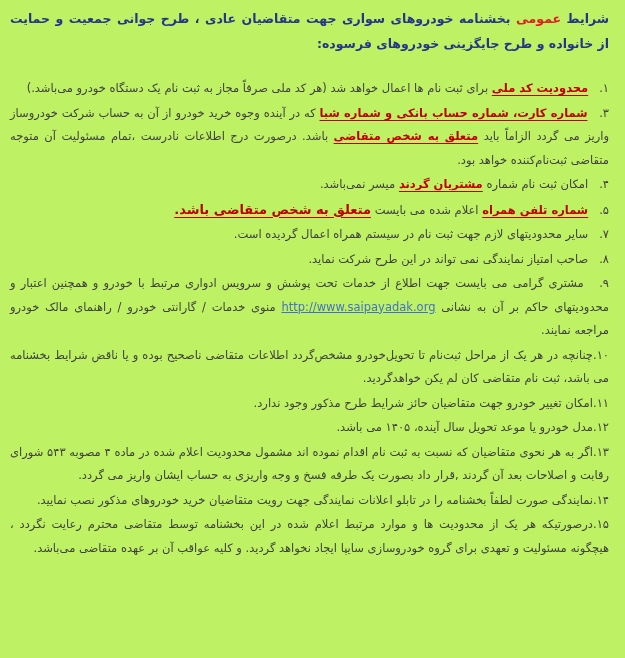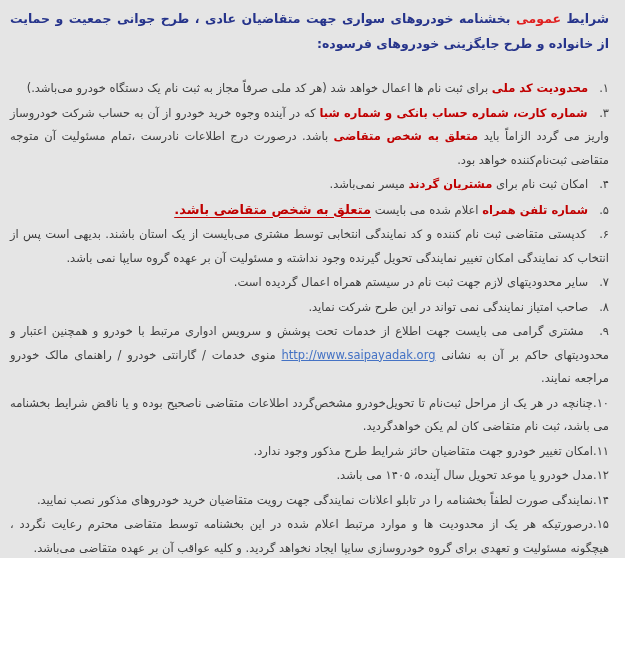--- a/index.html
+++ b/index.html
@@ -3,24 +3,24 @@
 <meta charset="utf-8">
 <style>
   html,body{margin:0;padding:0;background:#ffffff;}
   body{
     width:625px;height:658px;overflow:hidden;
     font-family:"DejaVu Sans",sans-serif;
     -webkit-font-smoothing:antialiased;
   }
   .page{
     box-sizing:border-box;
-    width:625px;height:558px;
+    width:625px;height:658px;
     padding:6px 16px 8px 10px;
     direction:rtl;
-    background:#e5e5e5;
+    background:#bef264;
   }
   .doc-title{
     font-size:12.5px;
     font-weight:bold;
     line-height:25px;
     color:#26348B;
     text-align:justify;
     text-align-last:right;
     margin:0 0 21px 0;
   }
@@ -34,20 +34,21 @@
     text-align:justify;
     text-align-last:right;
     margin:0 0 1px 0;
   }
   .num{white-space:nowrap;}
   .num.sp::after{content:"\00a0\00a0\00a0";}
   .seg-n{color:#3F3F3F;}
   .seg-r{
     color:#C00000;
     font-weight:bold;
+    text-decoration:underline;
     text-underline-offset:3px;
   }
   .seg-rb{
     color:#C00000;
     font-weight:bold;
     font-size:13px;
     text-decoration:underline;
     text-underline-offset:3px;
   }
   .seg-link{
@@ -60,25 +61,25 @@
   }
 </style>
 </head>
 <body>
 
 <div class="page">
   <p class="doc-title"><span class="t-navy">شرایط </span><span class="t-red">عمومی</span><span class="t-navy"> بخشنامه خودروهای سواری جهت متقاضیان عادی ، طرح جوانی جمعیت و حمایت از خانواده و طرح جایگزینی خودروهای فرسوده:</span></p>
   <div class="terms-list">
       <div class="list-item"><span class="num sp">۱.</span><span class="seg-r">محدودیت کد ملی</span><span class="seg-n"> برای ثبت نام ها اعمال خواهد شد (هر کد ملی صرفاً مجاز به ثبت نام یک دستگاه خودرو می‌باشد.)</span></div>
       <div class="list-item"><span class="num sp">۳.</span><span class="seg-r">شماره کارت، شماره حساب بانکی و شماره شبا</span><span class="seg-n"> که در آینده وجوه خرید خودرو از آن به حساب شرکت خودروساز واریز می گردد الزاماً باید </span><span class="seg-r">متعلق به شخص متقاضی</span><span class="seg-n"> باشد. درصورت درج اطلاعات نادرست ،تمام مسئولیت آن متوجه متقاضی ثبت‌نام‌کننده خواهد بود.</span></div>
-      <div class="list-item"><span class="num sp">۴.</span><span class="seg-n">امکان ثبت نام برای </span><span class="seg-r">مشتریان گردند</span><span class="seg-n"> میسر نمی‌باشد.</span></div>
+      <div class="list-item"><span class="num sp">۴.</span><span class="seg-n">امکان ثبت نام شماره </span><span class="seg-r">مشتریان گردند</span><span class="seg-n"> میسر نمی‌باشد.</span></div>
       <div class="list-item"><span class="num sp">۵.</span><span class="seg-r">شماره تلفن همراه</span><span class="seg-n"> اعلام شده می بایست </span><span class="seg-rb">متعلق به شخص متقاضی باشد.</span></div>
-      <div class="list-item"><span class="num sp">۶.</span><span class="seg-n">کدپستی متقاضی ثبت نام کننده و کد نمایندگی انتخابی توسط مشتری می‌بایست از یک استان باشند. بدیهی است پس از انتخاب کد نمایندگی امکان تغییر نمایندگی تحویل گیرنده وجود نداشته و مسئولیت آن بر عهده گروه سایپا نمی باشد.</span></div>
       <div class="list-item"><span class="num sp">۷.</span><span class="seg-n">سایر محدودیتهای لازم جهت ثبت نام در سیستم همراه اعمال گردیده است.</span></div>
       <div class="list-item"><span class="num sp">۸.</span><span class="seg-n">صاحب امتیاز نمایندگی نمی تواند در این طرح شرکت نماید.</span></div>
       <div class="list-item"><span class="num sp">۹.</span><span class="seg-n">مشتری گرامی می بایست جهت اطلاع از خدمات تحت پوشش و سرویس ادواری مرتبط با خودرو و همچنین اعتبار و محدودیتهای حاکم بر آن به نشانی </span><a class="seg-link" href="#">http://www.saipayadak.org</a><span class="seg-n"> منوی خدمات / گارانتی خودرو / راهنمای مالک خودرو مراجعه نمایند.</span></div>
       <div class="list-item"><span class="num">۱۰.</span><span class="seg-n">چنانچه در هر یک از مراحل ثبت‌نام تا تحویل‌خودرو مشخص‌گردد اطلاعات متقاضی ناصحیح بوده و یا ناقض شرایط بخشنامه می باشد، ثبت نام متقاضی کان لم یکن خواهدگردید.</span></div>
       <div class="list-item"><span class="num">۱۱.</span><span class="seg-n">امکان تغییر خودرو جهت متقاضیان حائز شرایط طرح مذکور وجود ندارد.</span></div>
       <div class="list-item"><span class="num">۱۲.</span><span class="seg-n">مدل خودرو یا موعد تحویل سال آینده، ۱۴۰۵ می باشد.</span></div>
+      <div class="list-item"><span class="num">۱۳.</span><span class="seg-n">اگر به هر نحوی متقاضیان که نسبت به ثبت نام اقدام نموده اند مشمول محدودیت اعلام شده در ماده ۴ مصوبه ۵۴۳ شورای رقابت و اصلاحات بعد آن گردند ,قرار داد بصورت یک طرفه فسخ و وجه واریزی به حساب ایشان واریز می گردد.</span></div>
       <div class="list-item"><span class="num">۱۴.</span><span class="seg-n">نمایندگی صورت لطفاً بخشنامه را در تابلو اعلانات نمایندگی جهت رویت متقاضیان خرید خودروهای مذکور نصب نمایید.</span></div>
       <div class="list-item"><span class="num">۱۵.</span><span class="seg-n">درصورتیکه هر یک از محدودیت ها و موارد مرتبط اعلام شده در این بخشنامه توسط متقاضی محترم رعایت نگردد ، هیچگونه مسئولیت و تعهدی برای گروه خودروسازی سایپا ایجاد نخواهد گردید. و کلیه عواقب آن بر عهده متقاضی می‌باشد.</span></div>
     </div>
 </div>
 
 </body></html>

